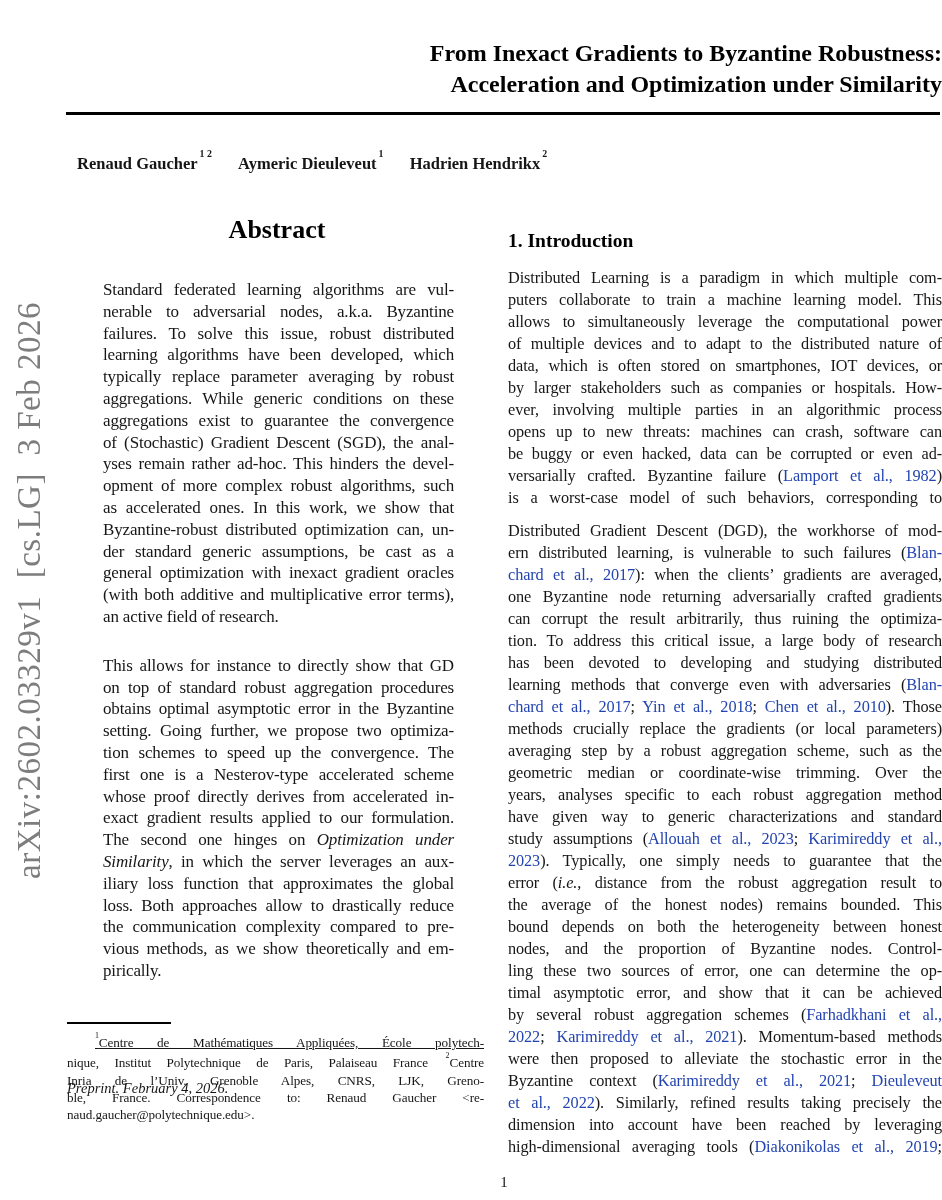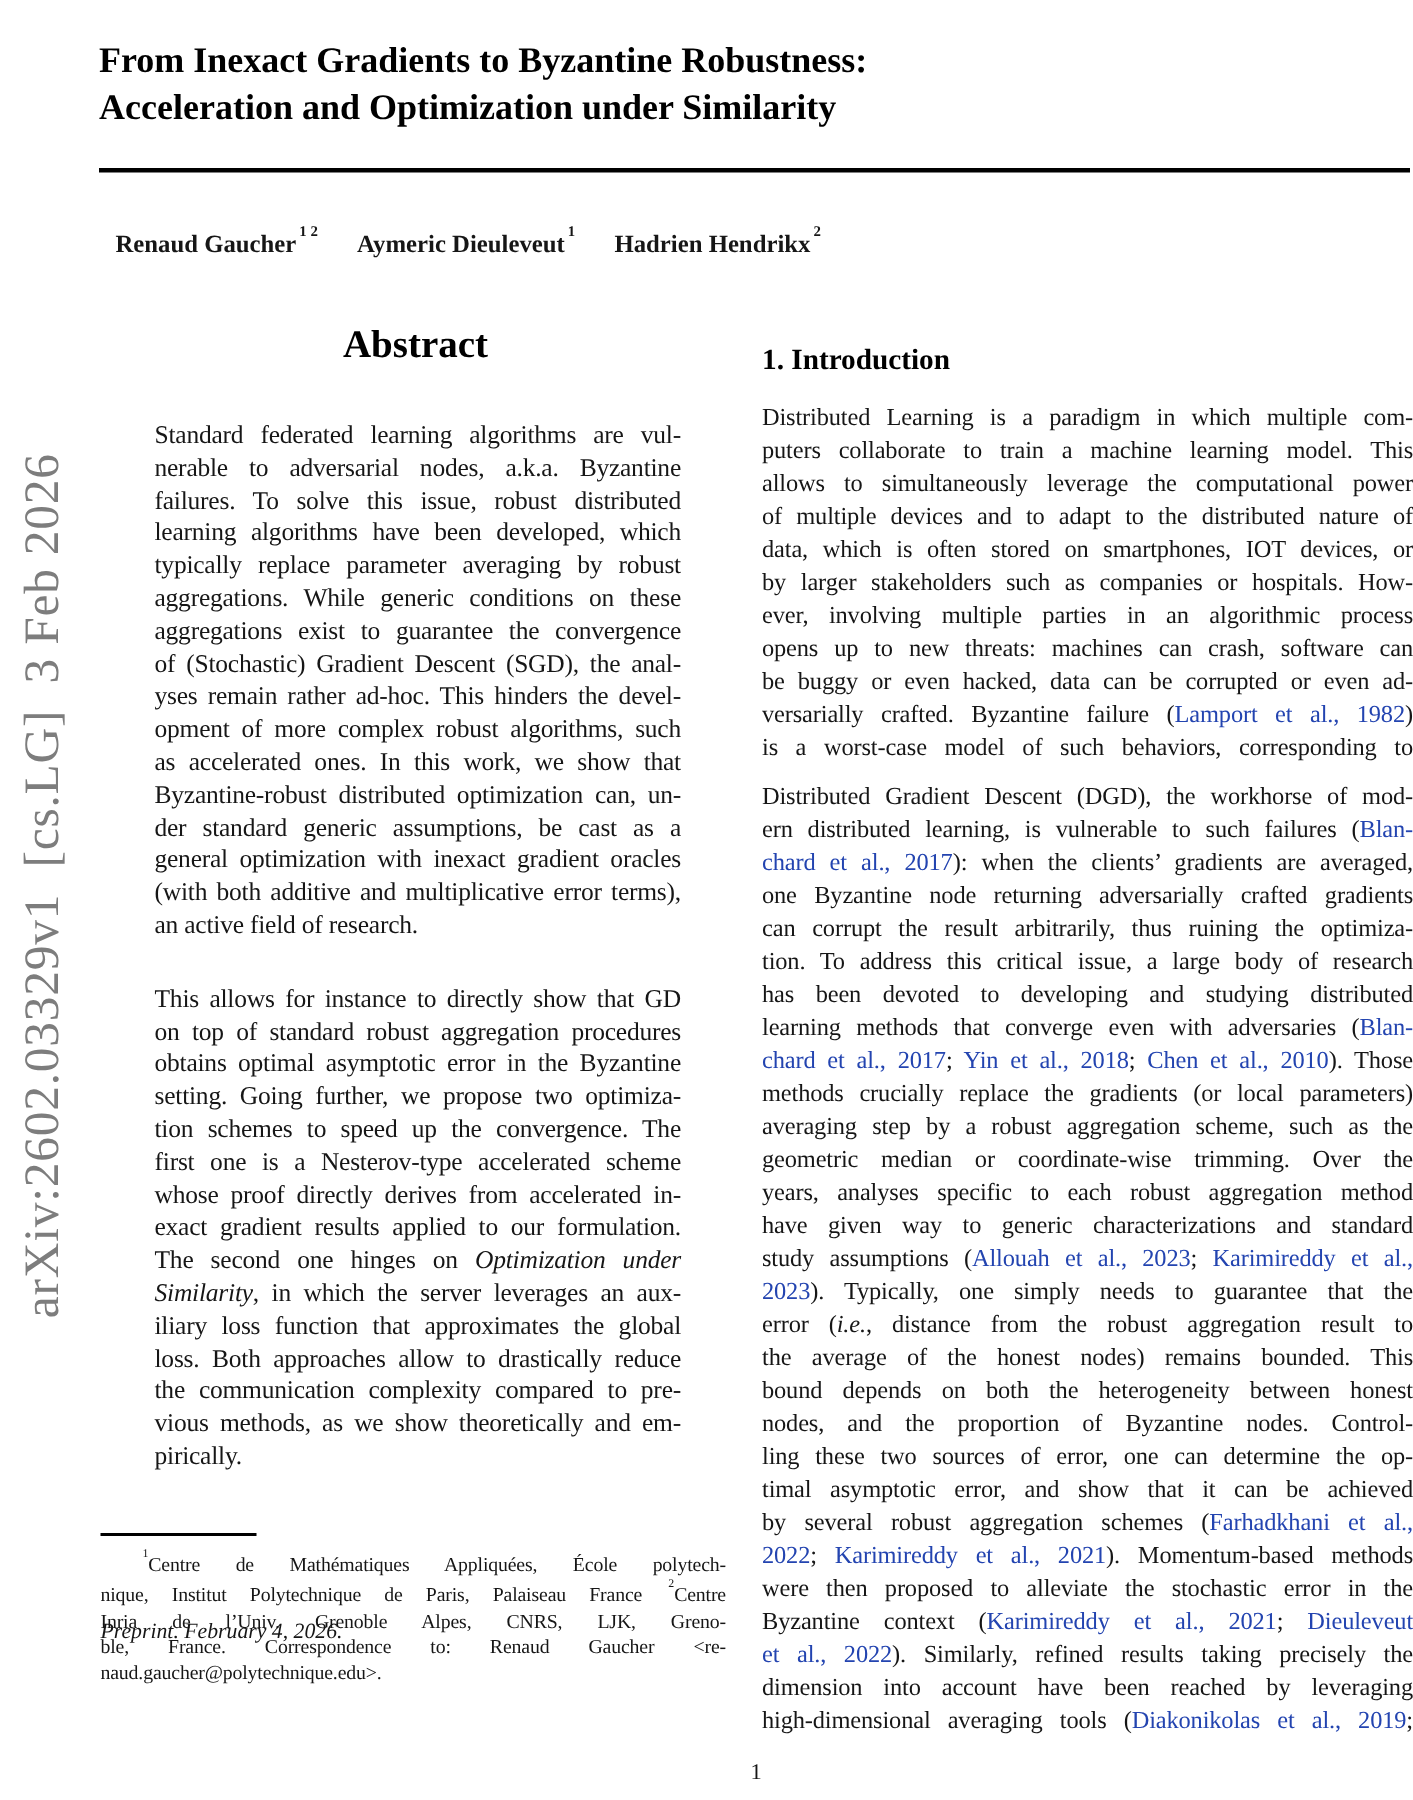--- a/index.html
+++ b/index.html
@@ -5,21 +5,21 @@
   html, body { margin: 0; padding: 0; background: #e8e8e8; }
   .page {
     position: relative;
     width: 942px;
     height: 1200px;
     background: #ffffff;
     font-family: "Liberation Serif", "DejaVu Serif", serif;
     color: #161616;
     overflow: hidden;
   }
-  .title-wrap { position: absolute; left: 66px; top: 26px; width: 876px; text-align: left; }
+  .title-wrap { position: absolute; left: 66px; top: 38px; width: 876px; text-align: right; }
   .title-line { font-size: 24px; font-weight: bold; line-height: 31px; color: #000; }
   .title-rule { position: absolute; left: 66px; top: 112px; width: 874px; height: 3px; background: #000; }
   .authors { position: absolute; left: 66px; top: 153px; width: 876px; text-align: left; font-weight: bold; font-size: 16.5px; }
   .author { margin: 0 11px; white-space: nowrap; }
   sup { font-size: 0.6em; position: relative; top: -0.5em; margin-left: 2px; font-weight: bold; }
   .footnote sup { font-weight: normal; }
 
   .abstract-heading { position: absolute; left: 67px; top: 215px; width: 420px; text-align: center; font-size: 26px; font-weight: bold; color: #000; }
   .abstract-body { position: absolute; left: 103px; top: 279px; width: 351px; font-size: 17px; line-height: 21.8px; letter-spacing: -0.15px; }
   .abstract-body .para + .para { margin-top: 27px; }
@@ -151,21 +151,21 @@
         <div class="tl">were then proposed to alleviate the stochastic error in the</div>
         <div class="tl">Byzantine context (<span class="cite">Karimireddy et al., 2021</span>; <span class="cite">Dieuleveut</span></div>
         <div class="tl"><span class="cite">et al., 2022</span>). Similarly, refined results taking precisely the</div>
         <div class="tl">dimension into account have been reached by leveraging</div>
         <div class="tl">high-dimensional averaging tools (<span class="cite">Diakonikolas et al., 2019</span>;</div>
       </div>
   </div>
 
   <div class="footnote-rule"></div>
   <div class="footnote">
-      <div class="tl" style="text-indent: 26px;"><sup>1</sup>Centre de Mathématiques Appliquées, École polytech-</div>
+      <div class="tl" style="text-indent: 26px; text-decoration: underline;"><sup>1</sup>Centre de Mathématiques Appliquées, École polytech-</div>
       <div class="tl">nique, Institut Polytechnique de Paris, Palaiseau France <sup>2</sup>Centre</div>
       <div class="tl">Inria de l’Univ. Grenoble Alpes, CNRS, LJK, Greno-</div>
       <div class="tl">ble, France. Correspondence to: Renaud Gaucher &lt;re-</div>
       <div class="tl tl-last">naud.gaucher@polytechnique.edu&gt;.</div>
     </div>
 
   <div class="preprint">Preprint. February 4, 2026.</div>
 
   <div class="page-number">1</div>
 

